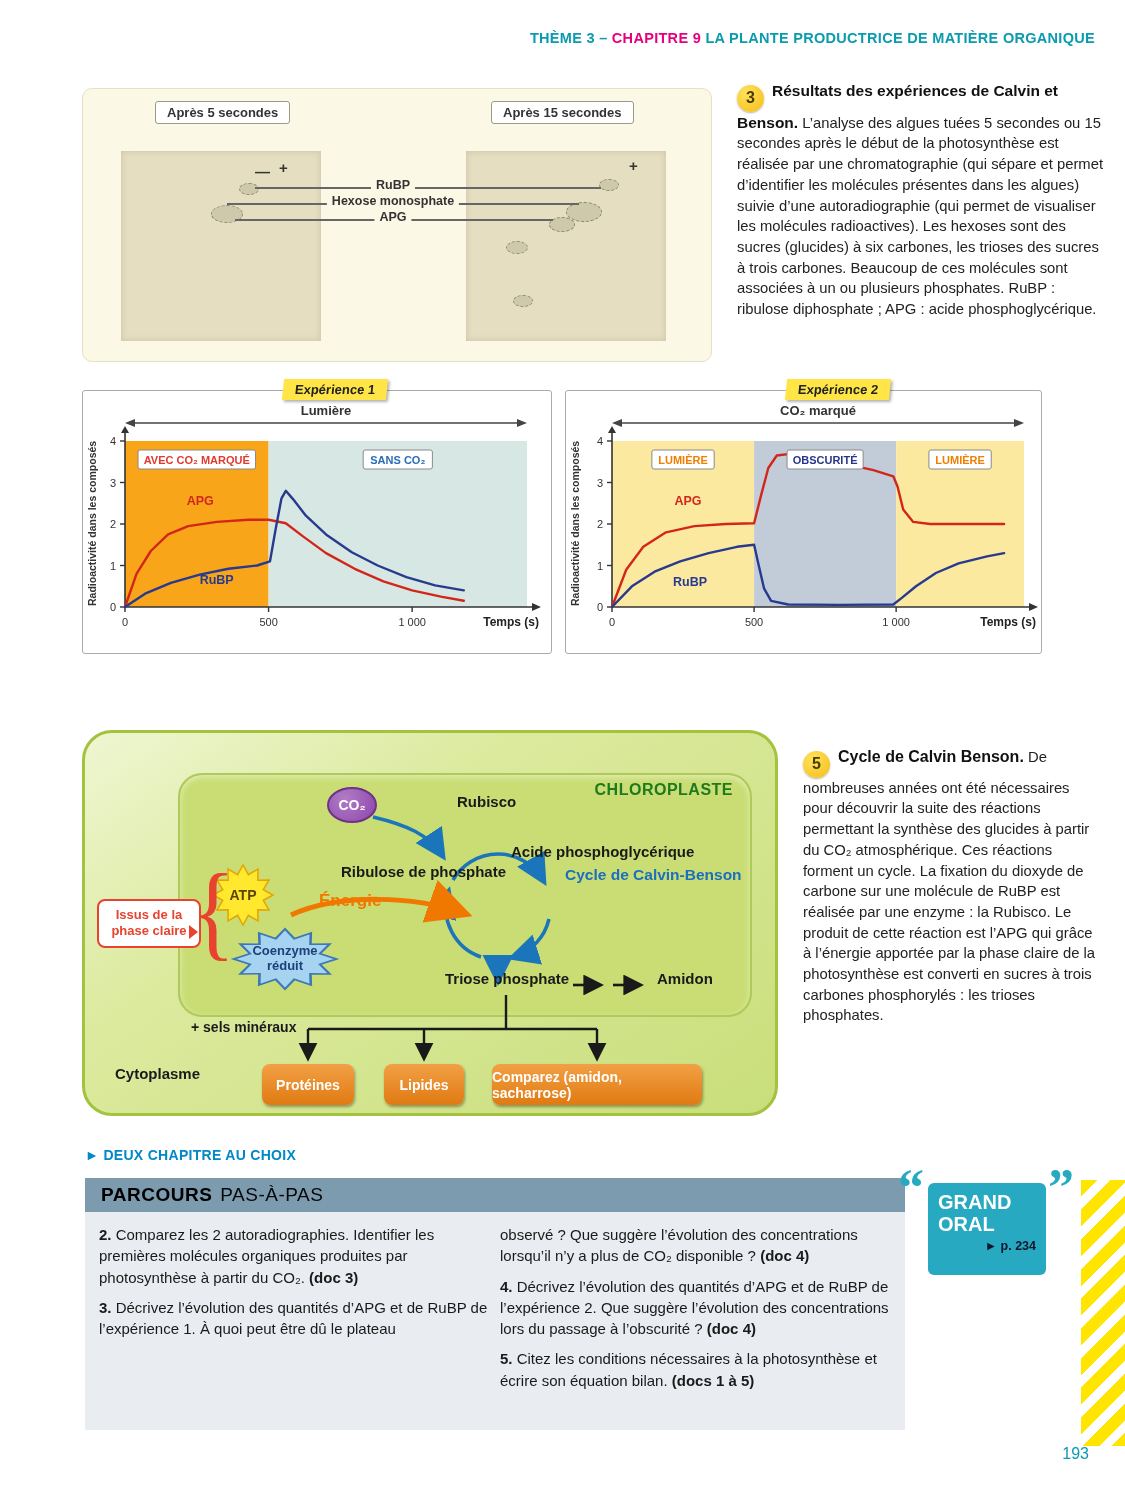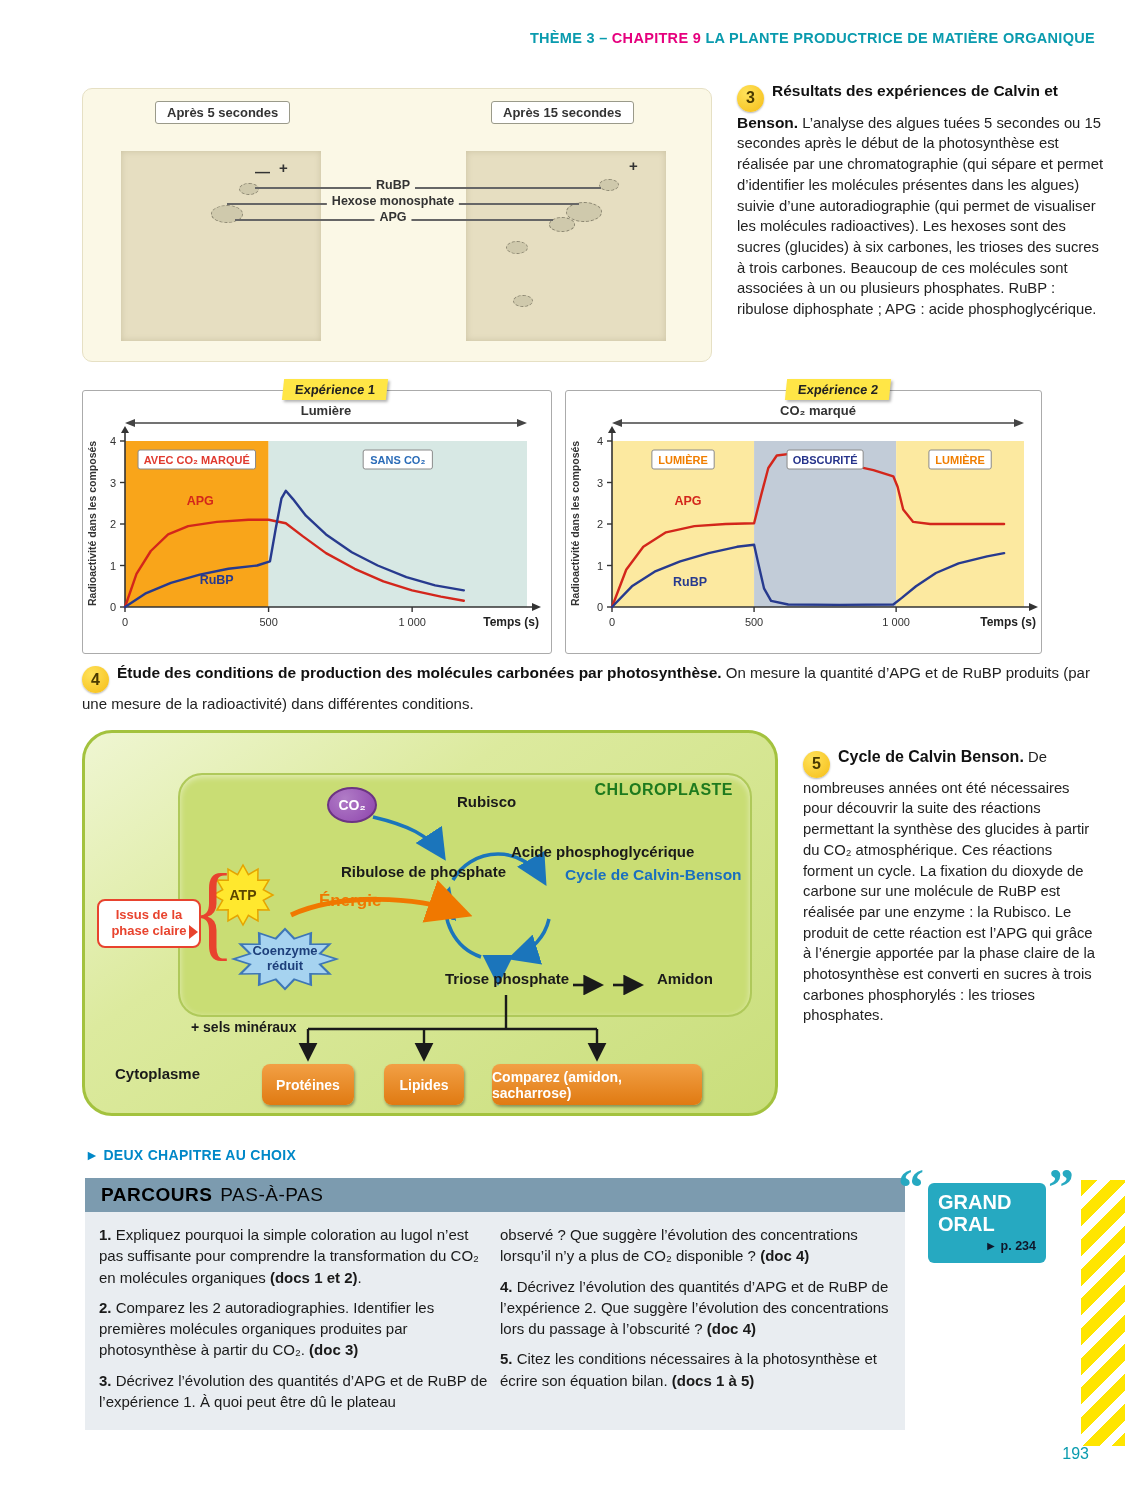--- a/index.html
+++ b/index.html
@@ -74,21 +74,21 @@
   .kicker{position:absolute;left:85px;top:1147px;font-size:14px;font-weight:800;color:#0088C8;letter-spacing:.3px;}
   .parc-bar{position:absolute;left:85px;top:1178px;width:820px;height:34px;background:#7C9BAF;color:#000000;
     display:flex;align-items:center;padding-left:16px;box-sizing:border-box;}
   .parc-bar .b1{font-weight:800;font-size:19px;letter-spacing:.5px;margin-right:8px;}
   .parc-bar .b2{font-weight:400;font-size:19px;opacity:.95;letter-spacing:.5px;}
   .parc-body{position:absolute;left:85px;top:1212px;width:820px;height:218px;background:#E9EDF1;}
   .parc-col{position:absolute;top:12px;width:392px;font-size:15px;line-height:1.42;color:#1a1a1a;}
   .parc-col .q{margin:0 0 9px 0;}
 
   
-  .grand-oral{position:absolute;left:928px;top:1183px;width:118px;height:80px;background:#26A9C1;border-radius:6px;
+  .grand-oral{position:absolute;left:928px;top:1183px;width:118px;height:92px;background:#26A9C1;border-radius:6px;
     color:#fff;padding:8px 10px;box-sizing:border-box;}
   .grand-oral .l{font-weight:800;font-size:20px;line-height:1.1;}
   .grand-oral .pref{margin-top:4px;text-align:right;font-size:12.5px;font-weight:bold;color:#0f172a;}
   .quote{position:absolute;font-family:"Liberation Serif",serif;font-weight:bold;font-size:52px;color:#26A9C1;line-height:1;}
 
   .stripes{position:absolute;left:1081px;top:1180px;width:44px;height:266px;
     background:repeating-linear-gradient(135deg,#FFE500 0px,#FFE500 12px,#ffffff 12px,#ffffff 21px);}
   .page-num{position:absolute;right:36px;top:1445px;font-size:16px;color:#0A9BAE;}
 </style>
 </head>
@@ -216,23 +216,20 @@
         <text x="117.03448275862068" y="72.5" text-anchor="middle" font-size="11" font-weight="bold" fill="#F07E00">LUMIÈRE</text>
         <rect x="221.05344827586208" y="59" width="76.1" height="19" fill="#fff" stroke="#8a8a8a" rx="2"></rect>
         <text x="259.1034482758621" y="72.5" text-anchor="middle" font-size="11" font-weight="bold" fill="#27348B">OBSCURITÉ</text>
         <rect x="362.9189655172414" y="59" width="62.300000000000004" height="19" fill="#fff" stroke="#8a8a8a" rx="2"></rect>
         <text x="394.0689655172414" y="72.5" text-anchor="middle" font-size="11" font-weight="bold" fill="#F07E00">LUMIÈRE</text>
         <text x="108.51034482758621" y="114.32499999999999" font-size="12.5" font-weight="bold" fill="#D3261B">APG</text>
         <text x="107.08965517241379" y="195.25" font-size="12.5" font-weight="bold" fill="#273A8E">RuBP</text>
       </svg>
   </div>
 
-  <div class="caption4">
-    <span class="num-circle">4</span><b>Étude des conditions de production des molécules carbonées par photosynthèse.</b><span> On mesure la quantité d’APG et de RuBP produits (par une mesure de la radioactivité) dans différentes conditions.</span>
-  </div>
 
   <div class="calvin">
     <div class="chloro-box"></div>
 
     <svg class="calvin-svg" width="690" height="380" viewBox="0 0 690 380">
       <defs>
         <marker id="mblue" markerWidth="9" markerHeight="9" refX="7" refY="4.5" orient="auto">
             <path d="M0,0 L9,4.5 L0,9 Z" fill="#1B75BB"></path>
           </marker>
         <marker id="morange" markerWidth="9" markerHeight="9" refX="7" refY="4.5" orient="auto">
@@ -311,21 +308,20 @@
     <span>DEUX CHAPITRE AU CHOIX</span>
   </div>
 
   <div class="parc-bar">
     <span class="b1">PARCOURS</span>
     <span class="b2">PAS-À-PAS</span>
   </div>
 
   <div class="parc-body">
     <div class="parc-col" style="left:14px;">
-      <p class="q"><span style="font-weight: 700;">1. </span><span>Expliquez pourquoi la simple coloration au lugol n’est pas suffisante pour comprendre la transformation du CO₂ en molécules organiques </span><span style="font-weight: 700;">(docs 1 et 2)</span><span>.</span></p>
       <p class="q"><span style="font-weight: 700;">2. </span><span>Comparez les 2 autoradiographies. Identifier les premières molécules organiques produites par photosynthèse à partir du CO₂. </span><span style="font-weight: 700;">(doc 3)</span></p>
       <p class="q"><span style="font-weight: 700;">3. </span><span>Décrivez l’évolution des quantités d’APG et de RuBP de l’expérience 1. À quoi peut être dû le plateau</span></p>
     </div>
     <div class="parc-col" style="left:415px;">
       <p class="q"><span>observé ? Que suggère l’évolution des concentrations lorsqu’il n’y a plus de CO₂ disponible ? </span><span style="font-weight: 700;">(doc 4)</span></p>
       <p class="q"><span style="font-weight: 700;">4. </span><span>Décrivez l’évolution des quantités d’APG et de RuBP de l’expérience 2. Que suggère l’évolution des concentrations lors du passage à l’obscurité ? </span><span style="font-weight: 700;">(doc 4)</span></p>
       <p class="q"><span style="font-weight: 700;">5. </span><span>Citez les conditions nécessaires à la photosynthèse et écrire son équation bilan. </span><span style="font-weight: 700;">(docs 1 à 5)</span></p>
     </div>
   </div>
 

